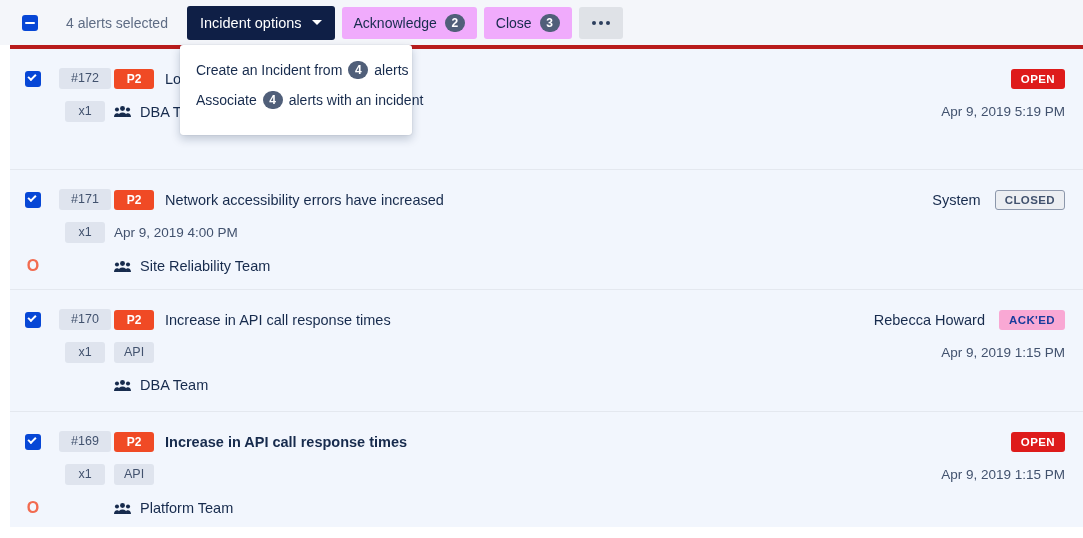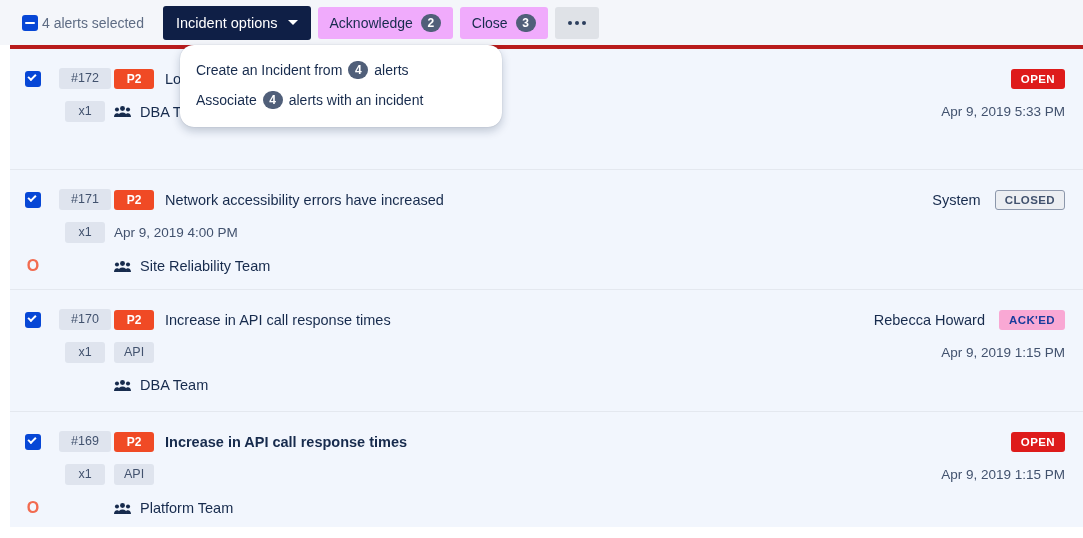--- a/index.html
+++ b/index.html
@@ -52,21 +52,21 @@
     top: 3px;
     width: 6px;
     height: 3px;
     background: transparent;
     border-left: 2px solid #fff;
     border-bottom: 2px solid #fff;
     transform: rotate(-45deg);
     border-radius: 0;
   }
   .sel-label {
-    margin-left: 4px;
+    margin-left: 28px;
     color: #5e6c84;
     font-size: 14px;
     white-space: nowrap;
   }
   .btn {
     height: 32px;
     border: none;
     border-radius: 3px;
     font-family: "Liberation Sans", sans-serif;
     font-size: 14px;
@@ -136,25 +136,25 @@
     border-radius: 50%;
     background: #2c3e5d;
     display: block;
   }
 
   
   .dropdown {
     position: absolute;
     left: 180px;
     top: 45px;
-    width: 322px;
+    width: 232px;
     background: #ffffff;
-    border-radius: 14px;
+    border-radius: 3px;
     box-shadow: 0 4px 10px rgba(9,30,66,0.22), 0 0 1px rgba(9,30,66,0.28);
-    padding: 10px 0 12px 0;
+    padding: 10px 0 20px 0;
     z-index: 20;
     box-sizing: border-box;
   }
   .dd-item {
     padding: 6px 16px;
     font-size: 14px;
     color: #172b4d;
     display: flex;
     align-items: center;
     cursor: pointer;
@@ -354,21 +354,21 @@
                 <circle cx="3.5" cy="4.7" r="2.4" fill="#172b4d"></circle>
                 <path d="M0 13.5c0-2.6 1.6-4.4 3.5-4.4 1.1 0 2.1.6 2.8 1.6-.9 1-1.4 2.1-1.4 2.8z" fill="#172b4d"></path>
                 <circle cx="16.5" cy="4.7" r="2.4" fill="#172b4d"></circle>
                 <path d="M20 13.5c0-2.6-1.6-4.4-3.5-4.4-1.1 0-2.1.6-2.8 1.6.9 1 1.4 2.1 1.4 2.8z" fill="#172b4d"></path>
               </svg>
             </span>
             <span>DBA T</span>
           </span>
         </div>
         <div class="col-right">
-          <span class="time">Apr 9, 2019 5:33 PM</span>
+          <span class="time">Apr 9, 2019 5:19 PM</span>
         </div>
       </div>
     </div>
     <div class="row" style="height: 120px;">
       <div class="line" style="padding-top: 19px;">
         <div class="col-check">
           <div class="cb checked"></div>
         </div>
         <div class="col-id">
           <span class="tag tag-id">#171</span>

